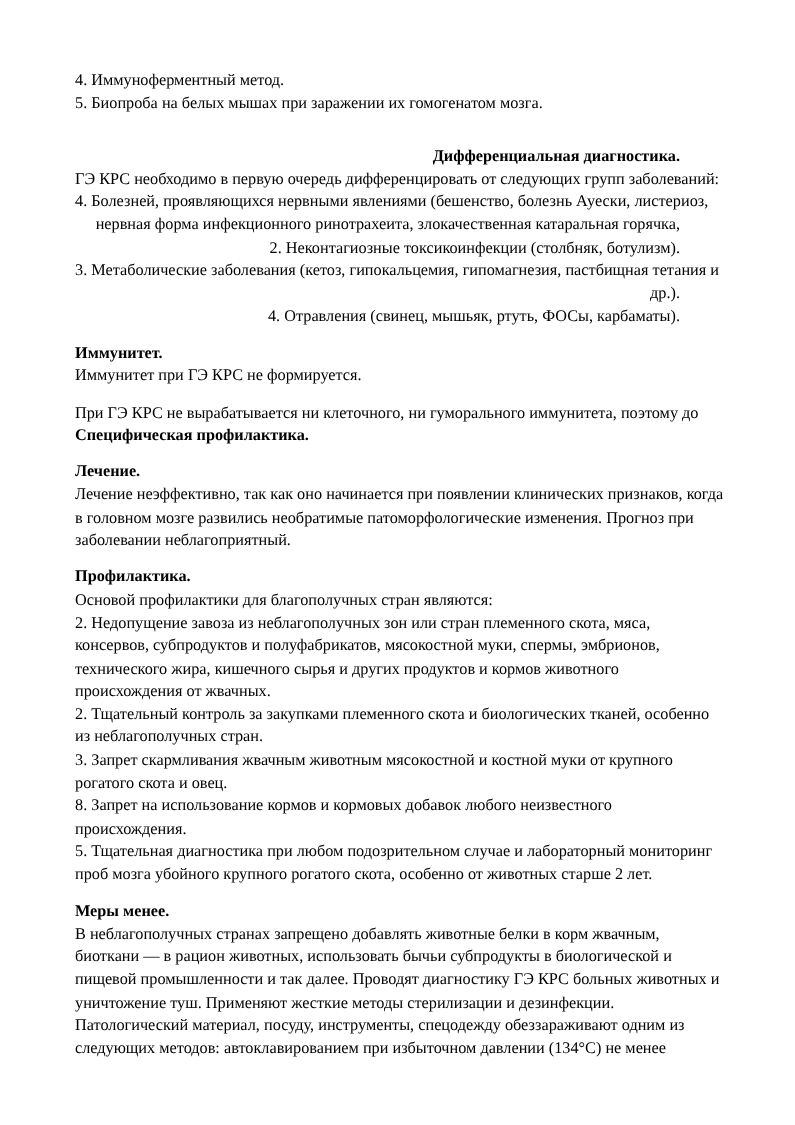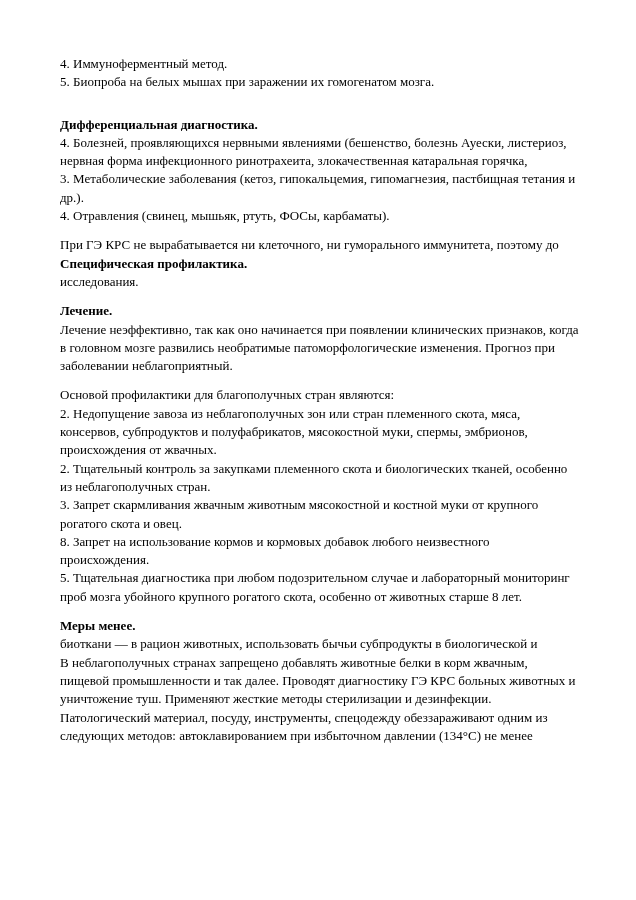--- a/index.html
+++ b/index.html
@@ -23,70 +23,78 @@
   .line {
     font-size: 13px;
     line-height: 18.3px;
     white-space: nowrap;
   }
   .section {
     margin-top: 11px;
   }
   .section.first-gap {
     margin-top: 24px;
+    text-align: right;
   }
   .heading {
     font-weight: bold;
   }
 </style>
 </head>
 <body>
 
 <main class="page">
   <div id="intro-container">
       <div class="line">4. Иммуноферментный метод.</div>
       <div class="line">5. Биопроба на белых мышах при заражении их гомогенатом мозга.</div>
     </div>
   <div id="sections-container">
       <section class="section first-gap">
         <div class="line heading">Дифференциальная диагностика.</div>
+        <div class="line">ГЭ КРС необходимо в первую очередь дифференцировать от следующих групп заболеваний:</div>
         <div class="line">4. Болезней, проявляющихся нервными явлениями (бешенство, болезнь Ауески, листериоз,</div>
         <div class="line">нервная форма инфекционного ринотрахеита, злокачественная катаральная горячка,</div>
+        <div class="line">2. Неконтагиозные токсикоинфекции (столбняк, ботулизм).</div>
         <div class="line">3. Метаболические заболевания (кетоз, гипокальцемия, гипомагнезия, пастбищная тетания и</div>
         <div class="line">др.).</div>
         <div class="line">4. Отравления (свинец, мышьяк, ртуть, ФОСы, карбаматы).</div>
       </section>
       <section class="section">
+        <div class="line heading">Иммунитет.</div>
+        <div class="line">Иммунитет при ГЭ КРС не формируется.</div>
+      </section>
+      <section class="section">
         <div class="line">При ГЭ КРС не вырабатывается ни клеточного, ни гуморального иммунитета, поэтому до</div>
         <div class="line heading">Специфическая профилактика.</div>
-        <div class="line">исследования.</div>
       </section>
       <section class="section">
         <div class="line heading">Лечение.</div>
         <div class="line">Лечение неэффективно, так как оно начинается при появлении клинических признаков, когда</div>
         <div class="line">в головном мозге развились необратимые патоморфологические изменения. Прогноз при</div>
         <div class="line">заболевании неблагоприятный.</div>
       </section>
       <section class="section">
+        <div class="line heading">Профилактика.</div>
         <div class="line">Основой профилактики для благополучных стран являются:</div>
         <div class="line">2. Недопущение завоза из неблагополучных зон или стран племенного скота, мяса,</div>
         <div class="line">консервов, субпродуктов и полуфабрикатов, мясокостной муки, спермы, эмбрионов,</div>
+        <div class="line">технического жира, кишечного сырья и других продуктов и кормов животного</div>
         <div class="line">происхождения от жвачных.</div>
         <div class="line">2. Тщательный контроль за закупками племенного скота и биологических тканей, особенно</div>
         <div class="line">из неблагополучных стран.</div>
         <div class="line">3. Запрет скармливания жвачным животным мясокостной и костной муки от крупного</div>
         <div class="line">рогатого скота и овец.</div>
         <div class="line">8. Запрет на использование кормов и кормовых добавок любого неизвестного</div>
         <div class="line">происхождения.</div>
         <div class="line">5. Тщательная диагностика при любом подозрительном случае и лабораторный мониторинг</div>
-        <div class="line">проб мозга убойного крупного рогатого скота, особенно от животных старше 8 лет.</div>
+        <div class="line">проб мозга убойного крупного рогатого скота, особенно от животных старше 2 лет.</div>
       </section>
       <section class="section">
         <div class="line heading">Меры менее.</div>
+        <div class="line">В неблагополучных странах запрещено добавлять животные белки в корм жвачным,</div>
         <div class="line">биоткани — в рацион животных, использовать бычьи субпродукты в биологической и</div>
-        <div class="line">В неблагополучных странах запрещено добавлять животные белки в корм жвачным,</div>
         <div class="line">пищевой промышленности и так далее. Проводят диагностику ГЭ КРС больных животных и</div>
         <div class="line">уничтожение туш. Применяют жесткие методы стерилизации и дезинфекции.</div>
         <div class="line">Патологический материал, посуду, инструменты, спецодежду обеззараживают одним из</div>
         <div class="line">следующих методов: автоклавированием при избыточном давлении (134°С) не менее</div>
       </section>
     </div>
 </main>
 
 </body></html>

